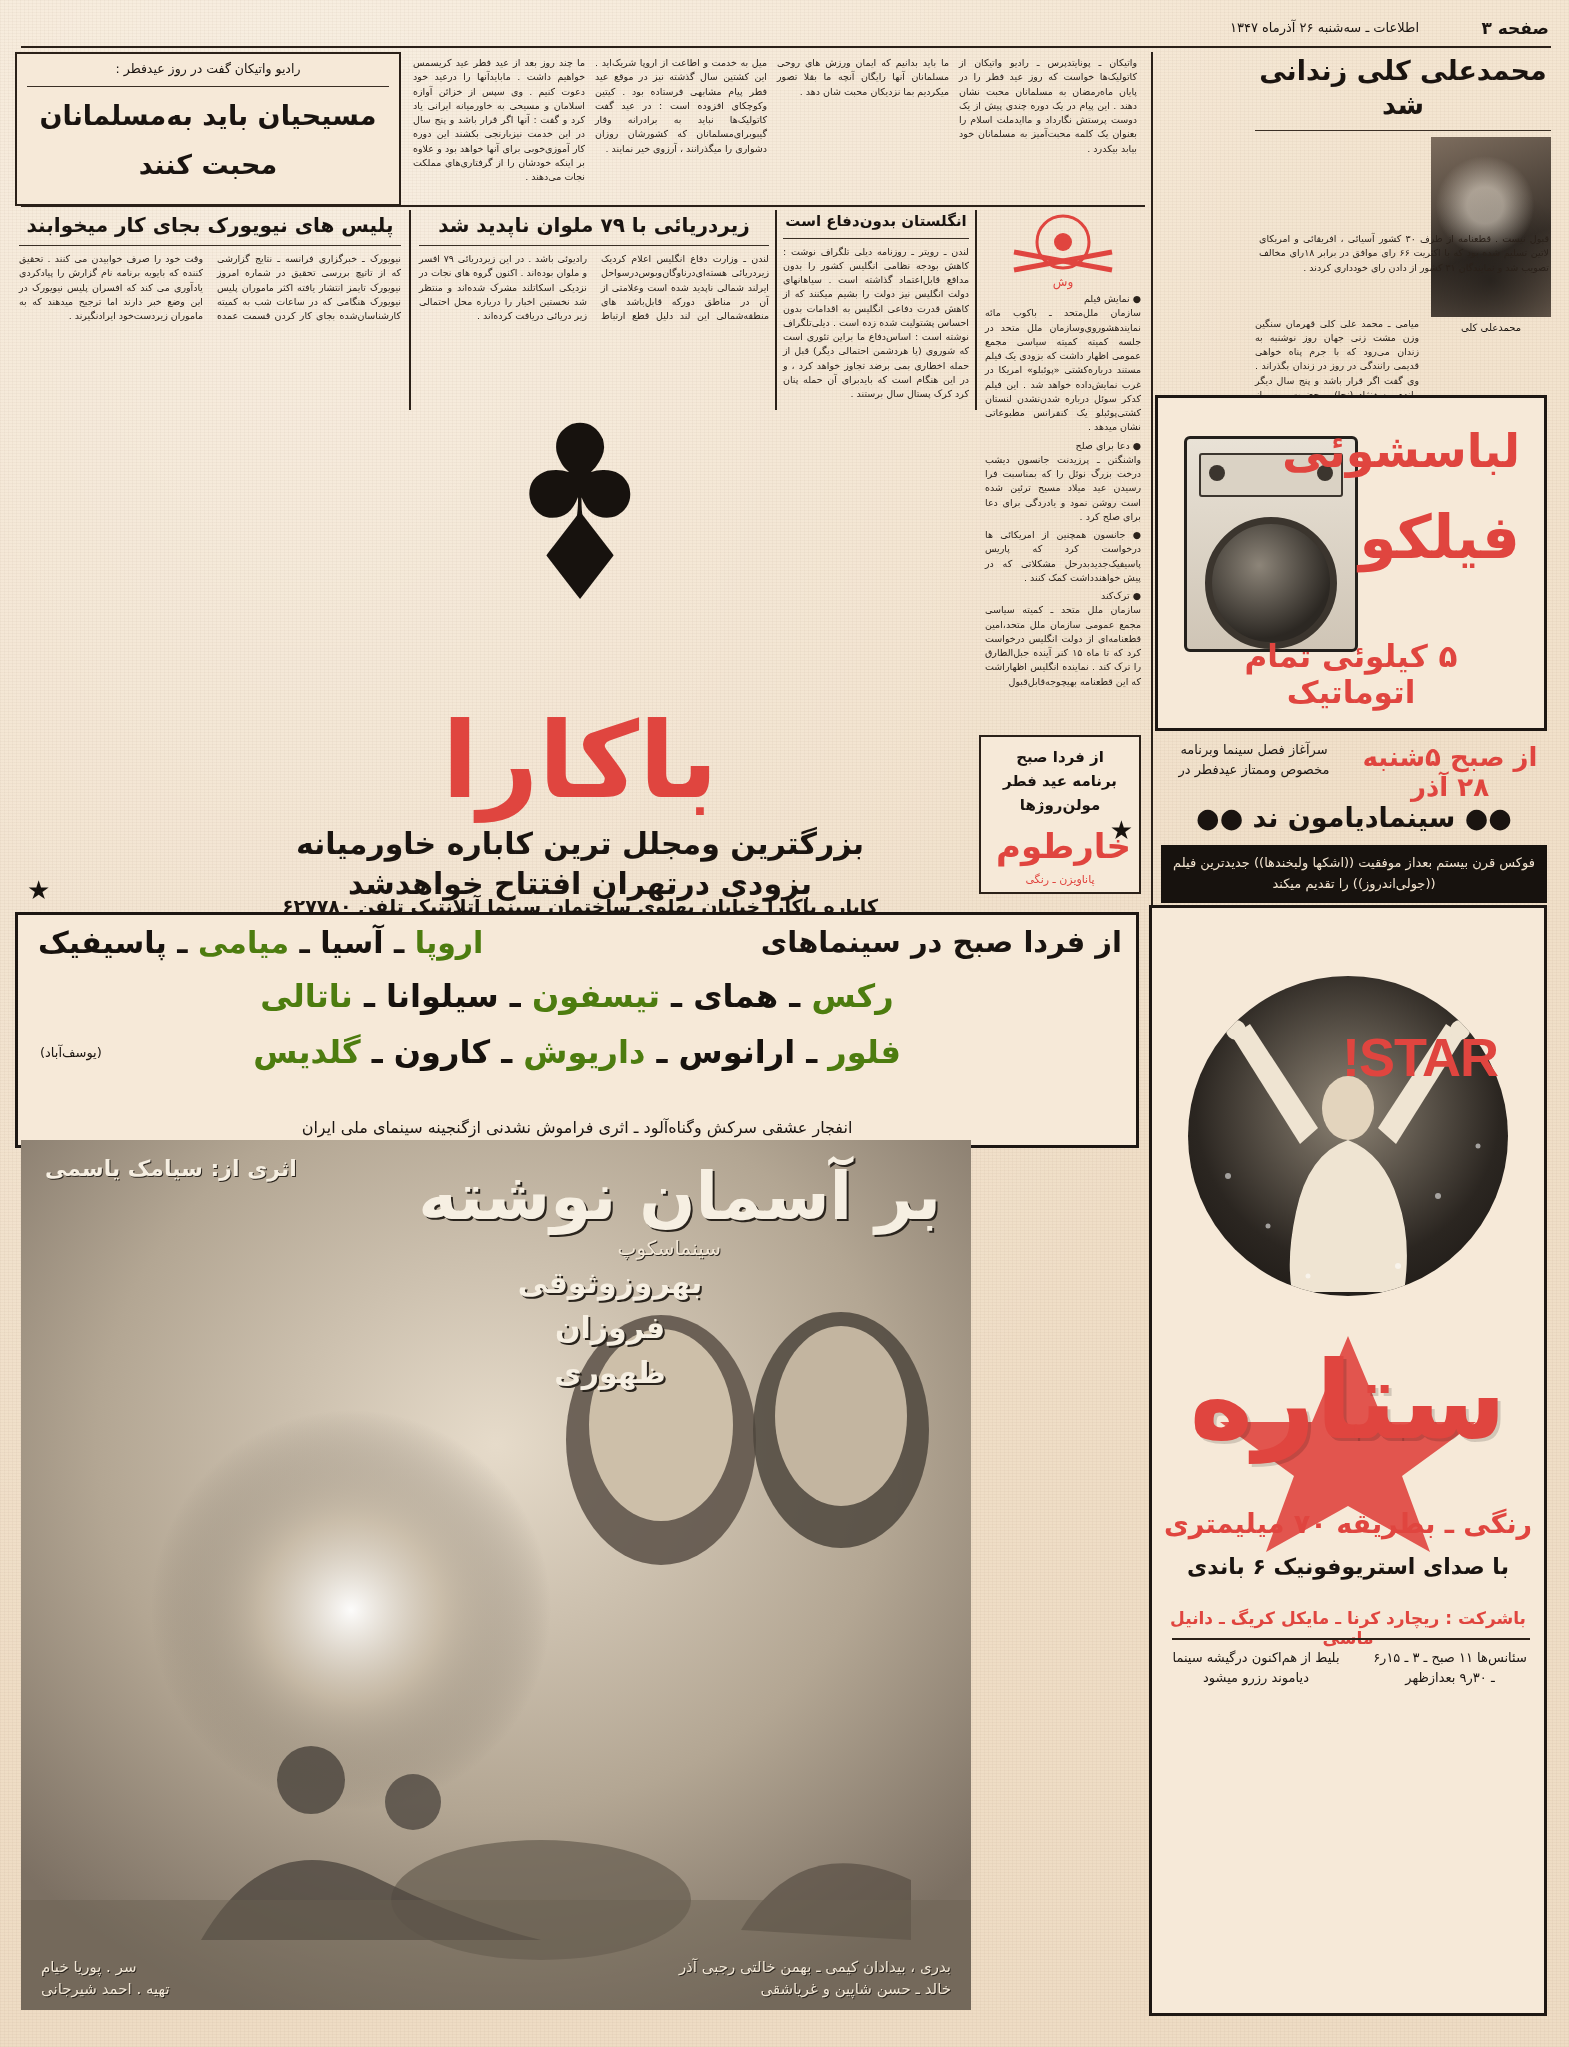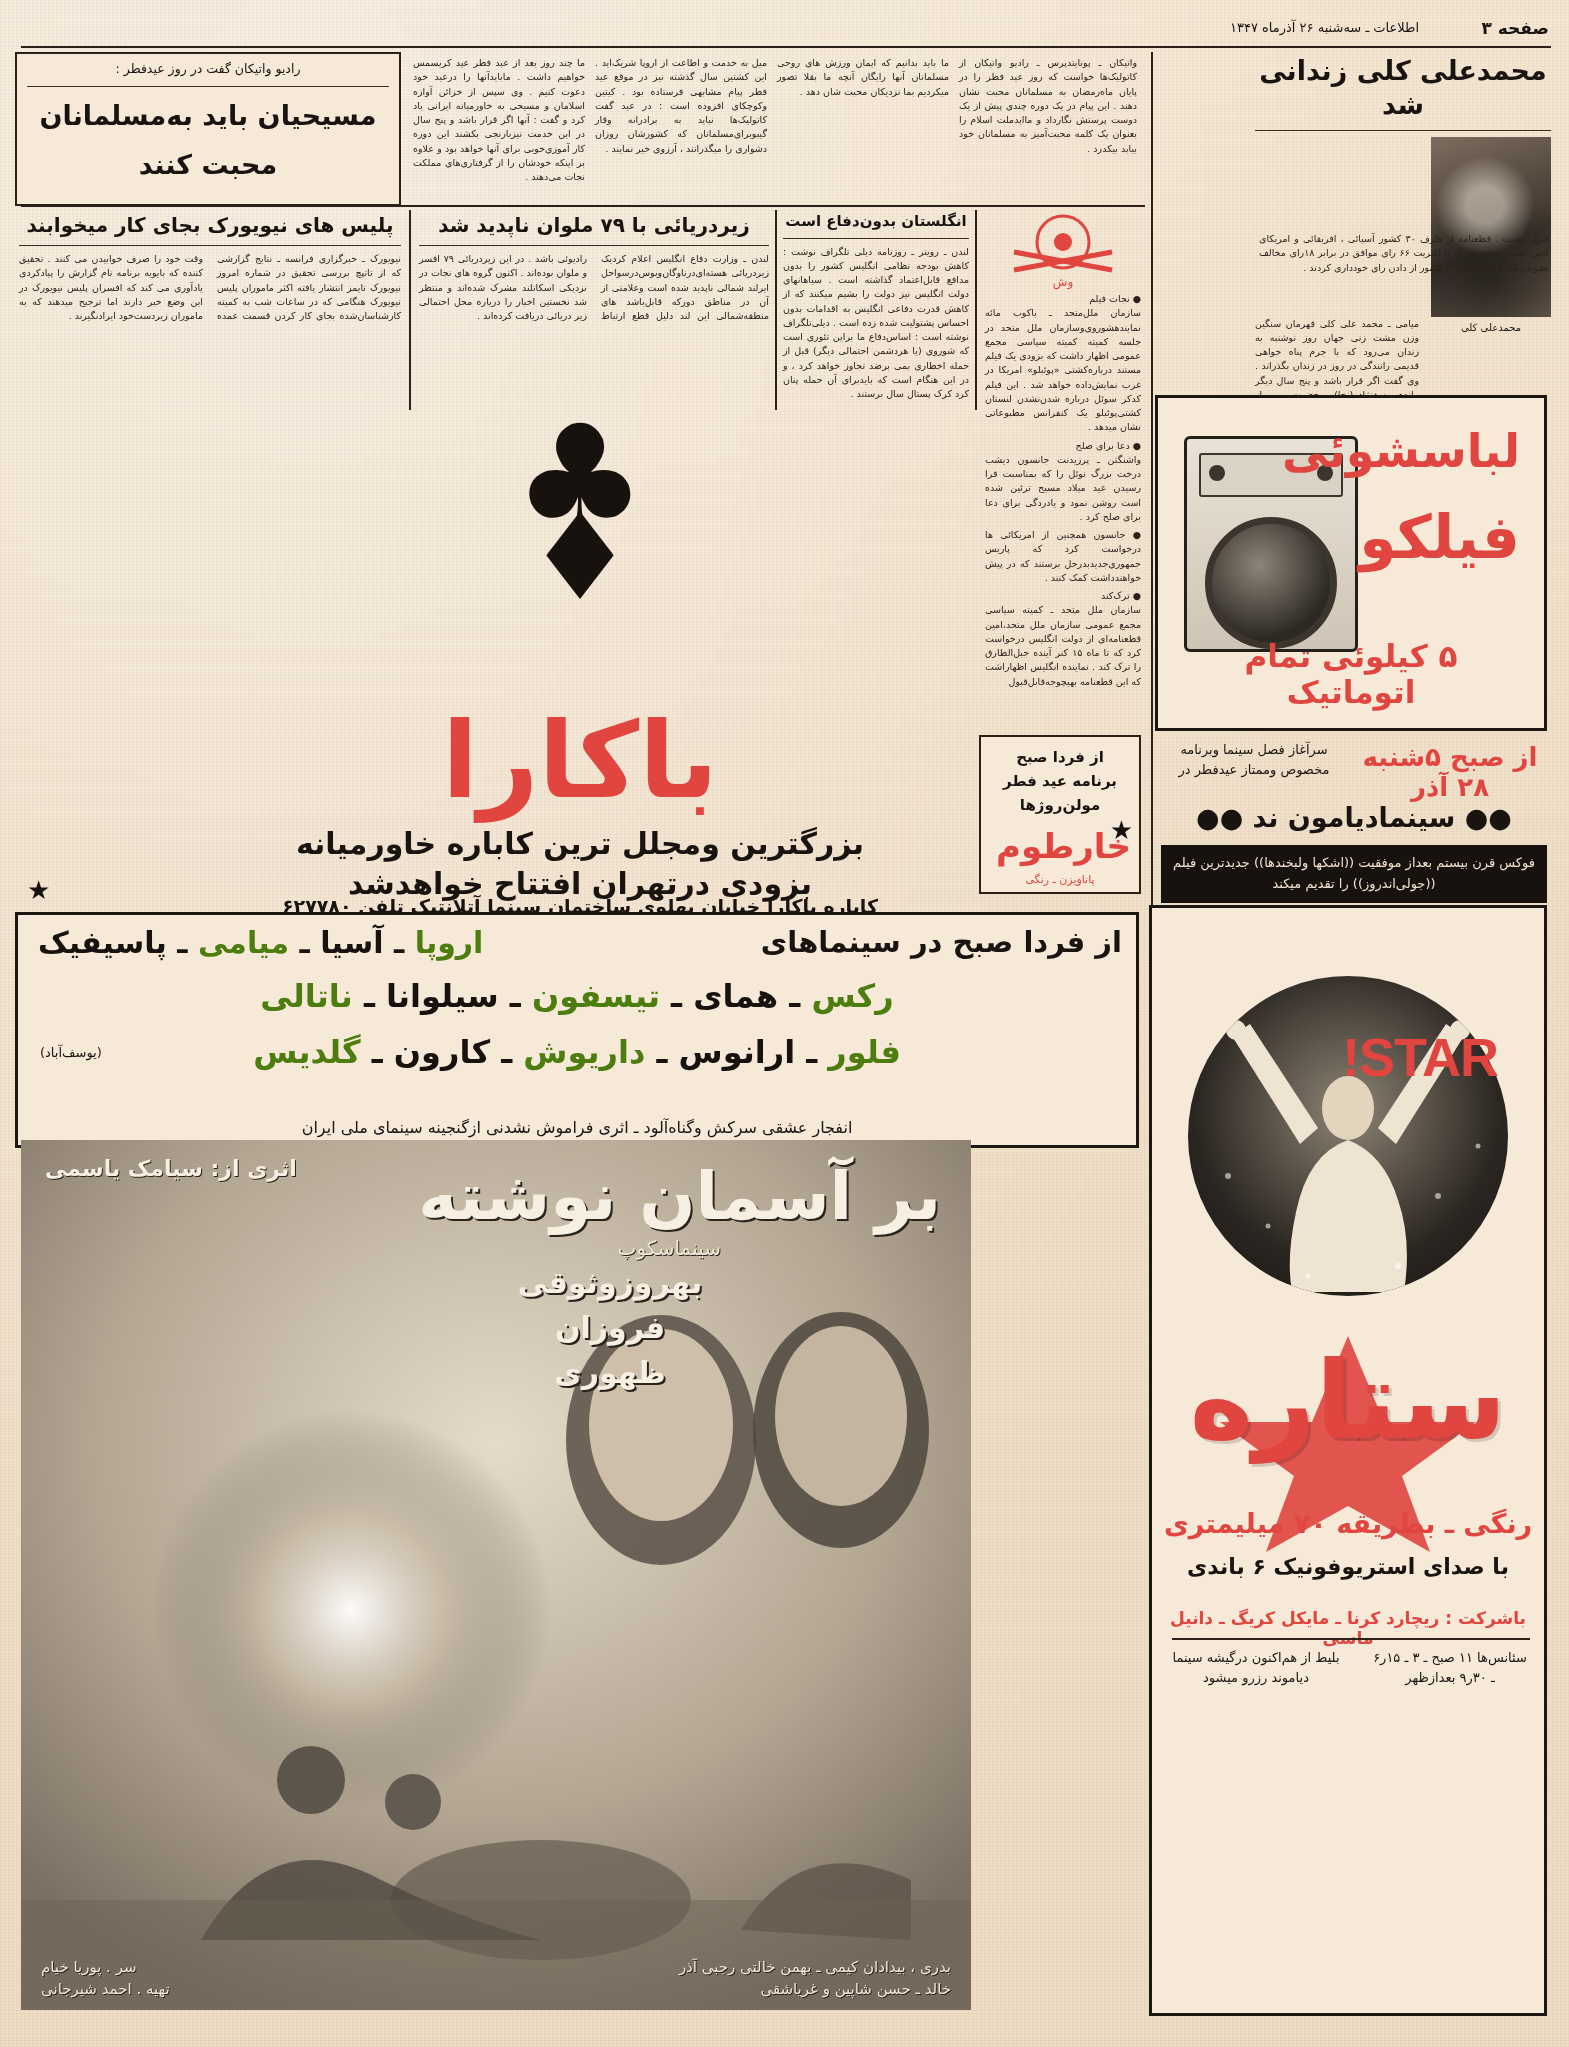--- a/index.html
+++ b/index.html
@@ -160,25 +160,25 @@
   <div class="abs" style="top:212px;right:428px;width:156px;">
     <div class="ctr" style="height:80px;position:relative;">
       <svg width="110" height="78" viewBox="0 0 110 78" style="display:block;margin:0 auto;">
         <circle cx="55" cy="30" r="26" fill="none" stroke="#e0453f" stroke-width="3"></circle>
         <circle cx="55" cy="30" r="9" fill="#e0453f"></circle>
         <path d="M6 58 L104 40" stroke="#e0453f" stroke-width="5" fill="none"></path>
         <path d="M6 40 L104 58" stroke="#e0453f" stroke-width="5" fill="none"></path>
         <text x="55" y="74" font-size="12" fill="#e0453f" text-anchor="middle" font-family="DejaVu Sans">وش</text>
       </svg>
     </div>
-    <div class="tiny">● نجات فیلم</div>
+    <div class="tiny">● نمایش فیلم</div>
     <div class="tiny">سازمان ملل‌متحد ـ باکوب مائه نمایندهشوروی‌وسازمان ملل متحد در جلسه کمیته کمیته سیاسی مجمع عمومی اظهار داشت که بزودی یک فیلم مستند درباره‌کشتی «پوئبلو» امریکا در غرب نمایش‌داده خواهد شد . این فیلم کدکر سوئل درباره شدن‌نشدن لنستان کشتی‌پوئبلو یک کنفرانس مطبوعاتی نشان میدهد .</div>
     <div class="tiny" style="margin-top:4px;">● دعا برای صلح</div>
     <div class="tiny">واشنگتن ـ پرزیدنت جانسون دیشب درخت بزرگ نوئل را که بمناسبت فرا رسیدن عید میلاد مسیح ترئین شده است روشن نمود و یادردگی برای دعا برای صلح کرد .</div>
-    <div class="tiny" style="margin-top:4px;">● جانسون همچنین از امریکائی ها درخواست کرد که پاریس جمهوری‌جدیدبدرحل برستند که در پیش خواهندداشت کمک کنند .</div>
+    <div class="tiny" style="margin-top:4px;">● جانسون همچنین از امریکائی ها درخواست کرد که پاریس پاسیفیک‌جدیدبدرحل مشکلاتی که در پیش خواهندداشت کمک کنند .</div>
     <div class="tiny" style="margin-top:4px;">● ترک‌کند</div>
     <div class="tiny">سازمان ملل متحد ـ کمیته سیاسی مجمع عمومی سازمان ملل متحد،امین قطعنامه‌ای از دولت انگلیس درخواست کرد که تا ماه ۱۵ کنر آینده جبل‌الطارق را ترک کند . نماینده انگلیس اظهاراشت که این قطعنامه بهیچوجه‌قابل‌قبول</div>
   </div>
   <div class="abs tiny" style="top:232px;right:20px;width:290px;">قبول نیست . قطعنامه از طرف ۳۰ کشور آسیائی ، افریقائی و امریکای لاتین تسلیم شده بود که با اکثریت ۶۶ رای موافق در برابر ۱۸رای مخالف تصویب شد و نمایندگان ۳۱ کشور از دادن رای خودداری کردند .</div>
 
   <div class="abs" id="ad-felco">
     <div class="washer">
       <div class="panel"></div>
       <div class="knob" style="right:22px;"></div>
       <div class="knob" style="left:22px;"></div>

